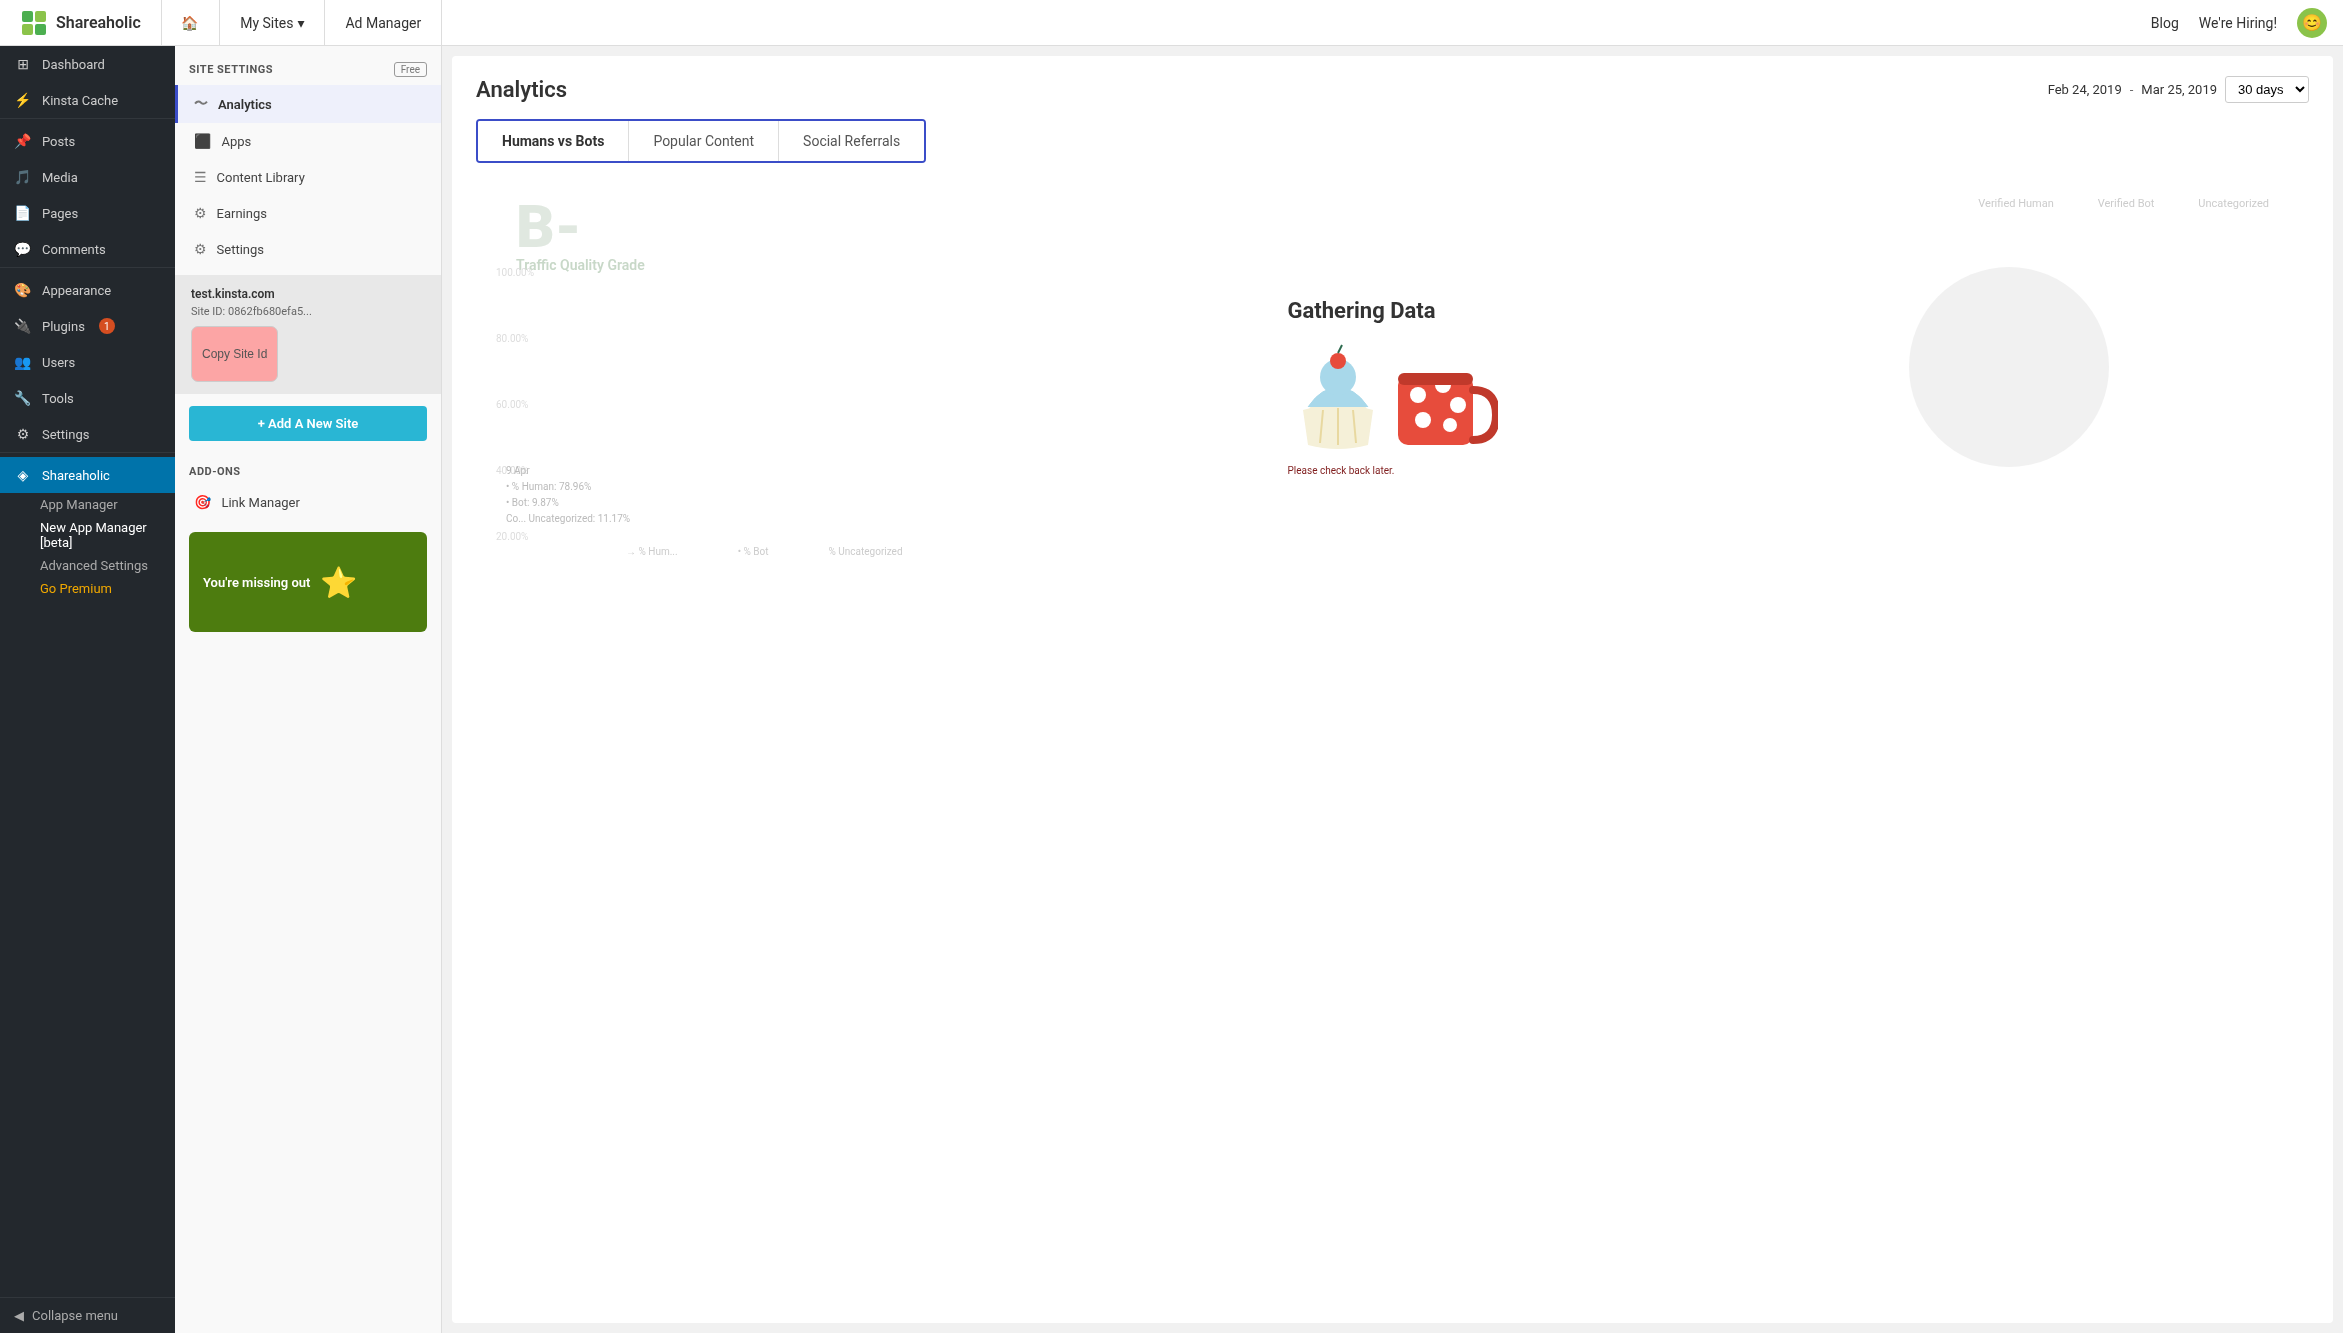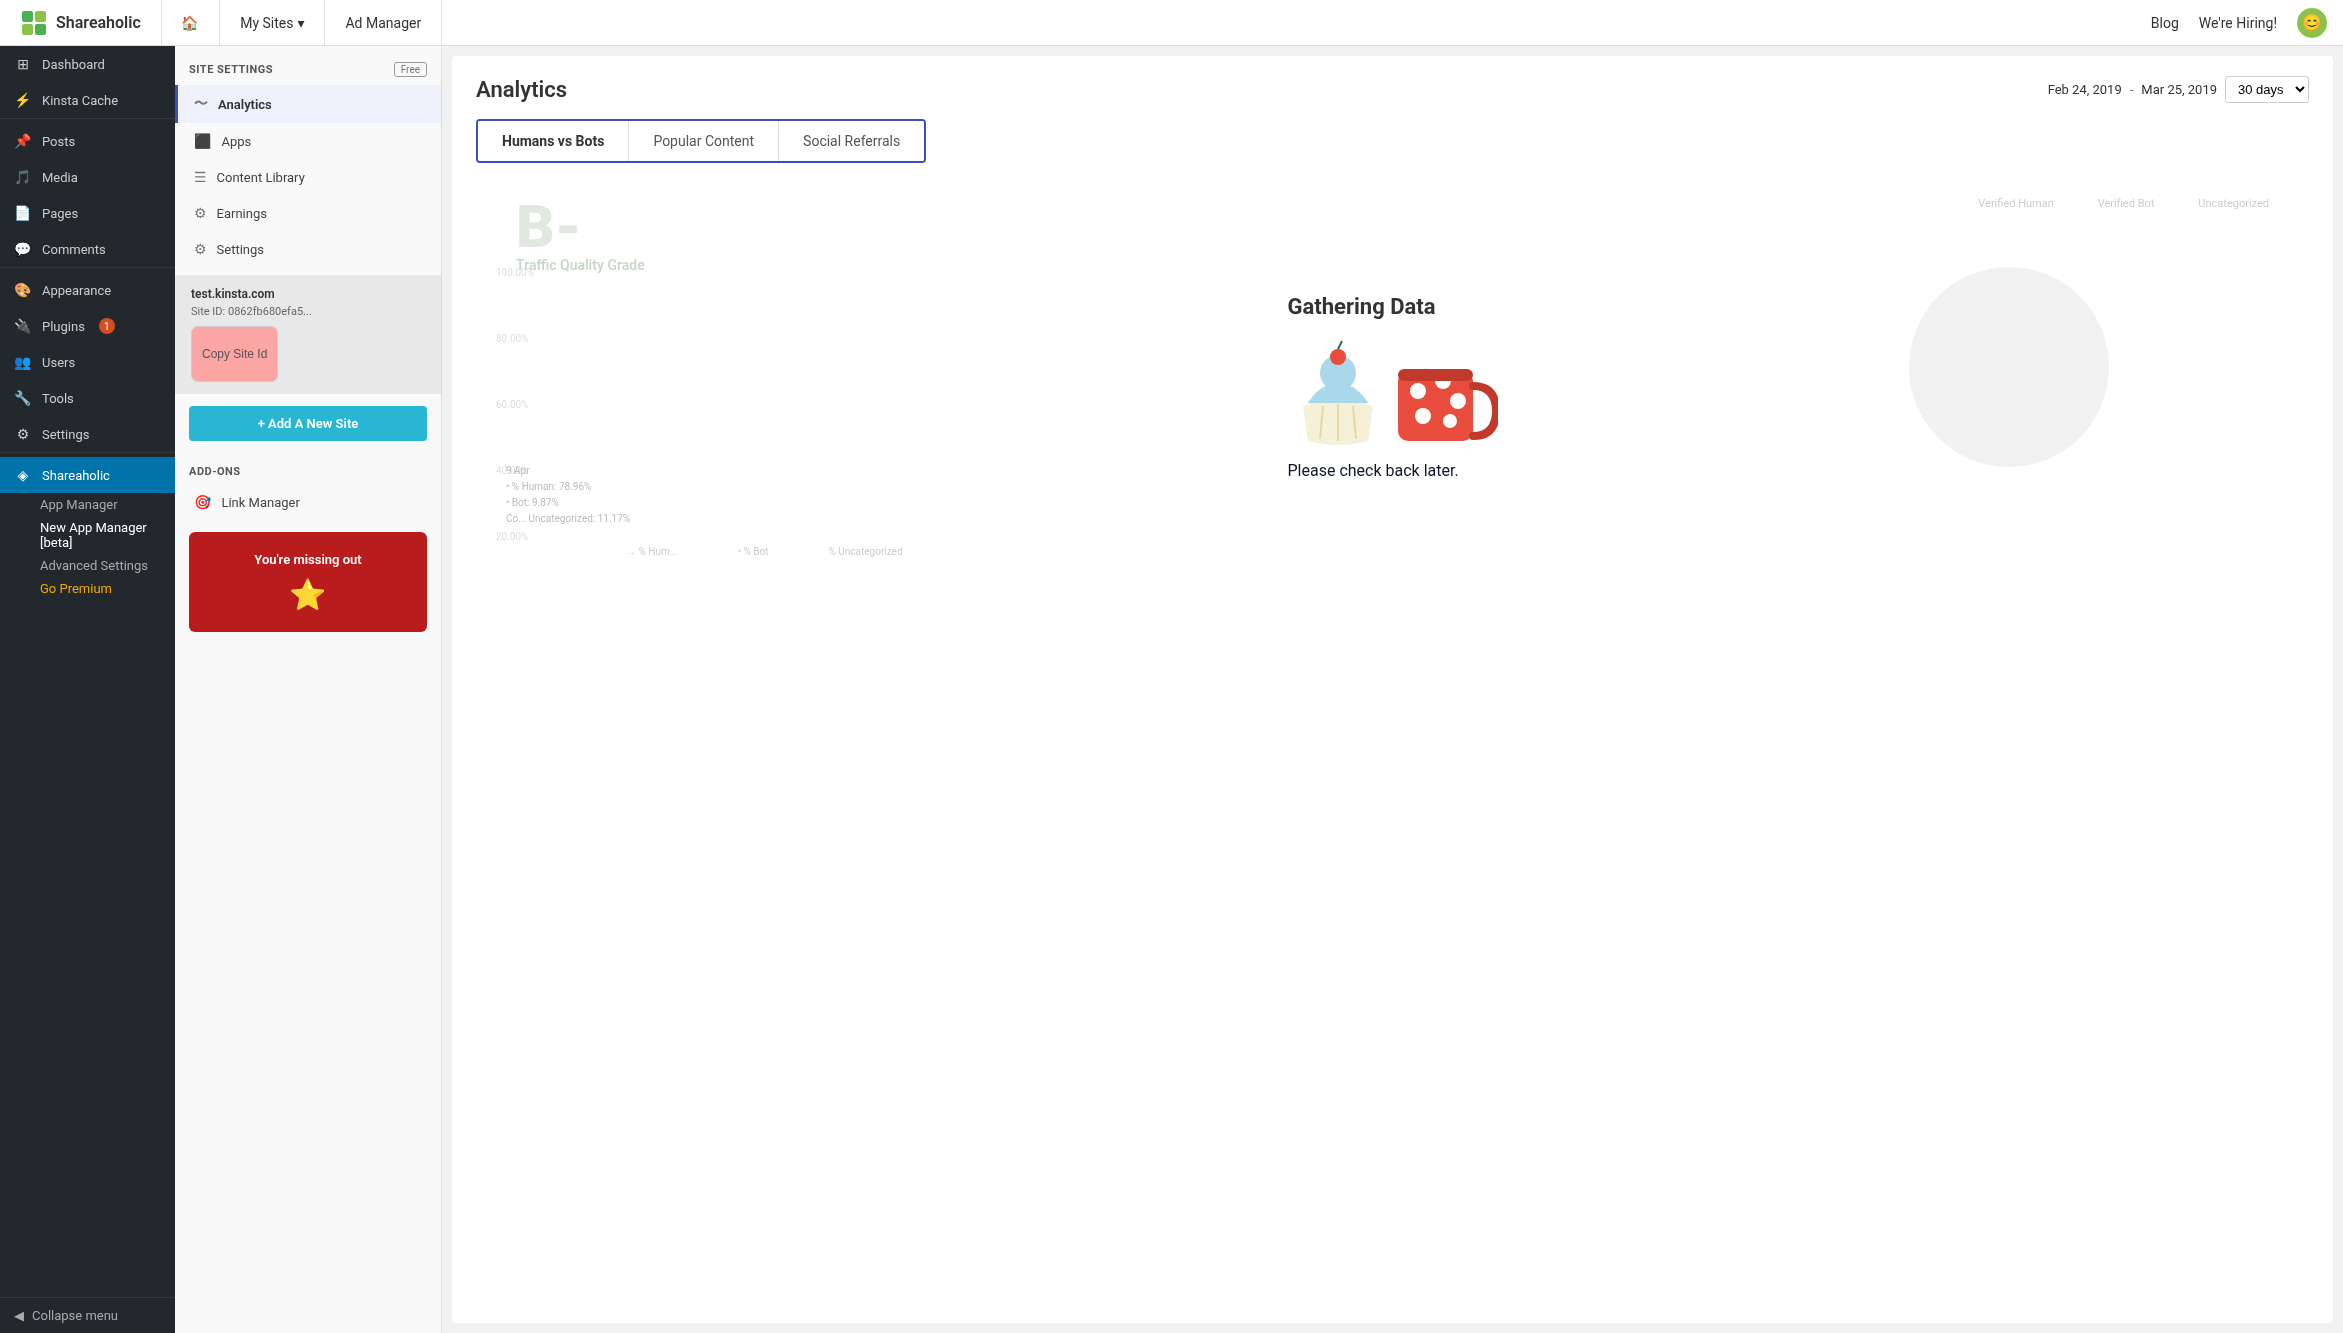--- a/index.html
+++ b/index.html
@@ -230,30 +230,30 @@
     .panel-addons-title {
       padding: 12px 14px 6px;
       font-size: 11px;
       font-weight: 700;
       color: #555;
       text-transform: uppercase;
       letter-spacing: 0.5px;
     }
     .panel-missing-out {
       margin: 12px 14px;
-      background: #b91c1c;
+      background: #4d7c0f;
       border-radius: 6px;
       padding: 20px 14px;
       color: #fff;
       text-align: center;
       font-size: 13px;
       font-weight: 600;
       min-height: 100px;
       display: flex;
-      flex-direction: column;
+      flex-direction: row;
       align-items: center;
       justify-content: flex-start;
       gap: 10px;
     }
     .missing-out-star {
       font-size: 30px;
     }
 
     
     .analytics-main {
@@ -336,22 +336,22 @@
       color: #333;
       margin-bottom: 12px;
     }
     .gathering-description {
       font-size: 14px;
       color: #666;
       line-height: 1.6;
       margin-bottom: 20px;
     }
     .gathering-later {
-      font-size: 16px;
-      color: #0f172a;
+      font-size: 10px;
+      color: #7f1d1d;
     }
   </style>
 </head>
 <body>
 
 <div class="top-nav">
   <div class="top-nav-logo">
     <svg class="shareaholic-icon" viewBox="0 0 28 28">
       <rect x="2" y="2" width="11" height="11" rx="2" fill="#4caf50"></rect>
       <rect x="15" y="2" width="11" height="11" rx="2" fill="#8bc34a"></rect>

